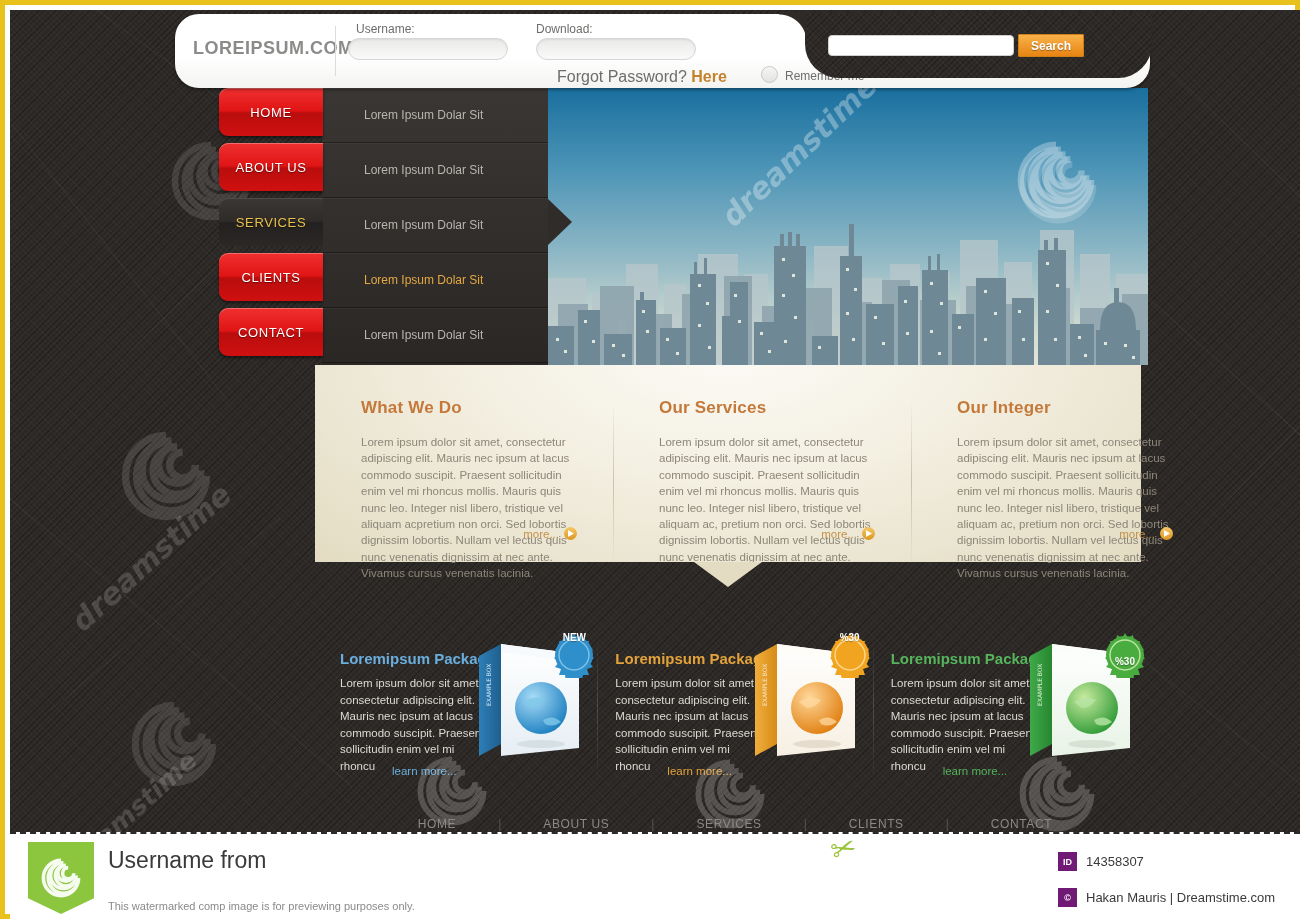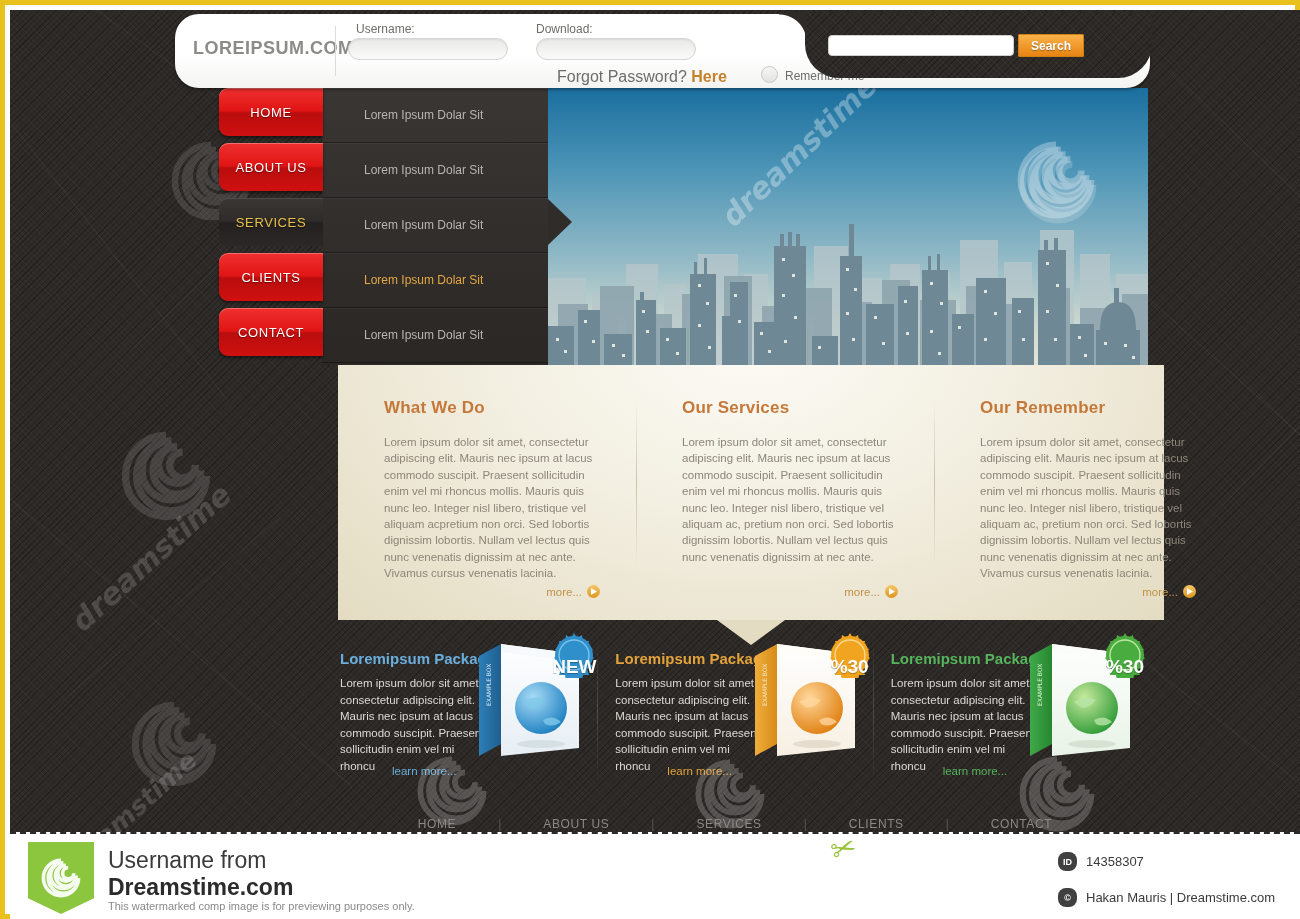--- a/index.html
+++ b/index.html
@@ -140,21 +140,21 @@
   
   .banner {
     position:absolute; left:538px; top:78px; width:600px; height:277px;
     overflow:hidden;
     background:linear-gradient(#1a6f9e 0%, #3e8fb4 22%, #7fb2c4 55%, #c3d5cf 82%, #dfe3d6 100%);
   }
   .banner svg { display:block; }
 
   
   .content {
-    position:absolute; left:328px; top:355px; width:826px; height:255px;
+    position:absolute; left:305px; top:355px; width:826px; height:197px;
     background:
       radial-gradient(ellipse at 50% -10%, #fcfbf6 0%, #f3efe1 45%, #e3dcc2 100%);
   }
   .content::after {
     content:""; position:absolute; left:50%; bottom:-25px; transform:translateX(-50%);
     width:0; height:0;
     border-left:34px solid transparent; border-right:34px solid transparent;
     border-top:25px solid #e3dcc2;
   }
   .cols { position:absolute; left:0; top:0; width:100%; height:100%; display:flex; }
@@ -187,22 +187,22 @@
   .pkg + .pkg::before {
     content:""; position:absolute; left:0; top:14px; width:1px; height:150px;
     background:linear-gradient(rgba(255,255,255,0), rgba(255,255,255,.16), rgba(255,255,255,0));
   }
   .pkg h4 { font-size:15px; font-weight:bold; margin-bottom:8px; }
   .pkg p { font-size:11.5px; line-height:16.5px; color:#ddd9d4; width:152px; }
   .pkg .learn { position:absolute; left:70px; bottom:28px; font-size:11.5px; }
   .boxart { position:absolute; right:6px; top:16px; width:120px; height:130px; }
   .badge {
     position:absolute; right:0px; top:12px; width:46px; height:46px;
-    display:flex; align-items:flex-end; justify-content:center;
-    color:#ffffff; font-size:19px; font-weight:bold;
+    display:flex; align-items:flex-start; justify-content:center;
+    color:#ffffff; font-size:10px; font-weight:bold;
     text-shadow:0 1px 1px rgba(0,0,0,.3);
   }
 
   
   .footnav {
     position:absolute; left:312px; top:800px; width:826px; height:28px;
     display:flex; align-items:center; justify-content:center; gap:0;
   }
   .footnav a {
     font-size:12px; color:#8c8885; letter-spacing:.6px; padding:0 42px;
@@ -220,21 +220,21 @@
     background:#8cc63f;
     clip-path: polygon(0 0, 100% 0, 100% 78%, 50% 100%, 0 78%);
     display:flex; align-items:center; justify-content:center;
   }
   .ds-title1 { position:absolute; left:98px; top:13px; font-size:23px; color:#3a3a3a; }
   .ds-title2 { position:absolute; left:98px; top:40px; font-size:23px; color:#2b2b2b; font-weight:bold; }
   .ds-sub { position:absolute; left:98px; top:66px; font-size:11px; color:#8a8a8a; }
   .ds-id-row { position:absolute; left:1048px; top:18px; display:flex; align-items:center; gap:9px; }
   .ds-cr-row { position:absolute; left:1048px; top:54px; display:flex; align-items:center; gap:9px; }
   .ds-chip {
-    width:19px; height:19px; background:#404040; border-radius:8px;
+    width:19px; height:19px; background:#701a75; border-radius:0;
     display:flex; align-items:center; justify-content:center;
     color:#ffffff; font-size:9px; font-weight:bold;
   }
   .ds-text { font-size:13px; color:#3a3a3a; }
 
   
   .scissors { position:absolute; left:826px; top:826px; color:#9ac43c; font-size:30px; transform:rotate(-18deg); }
 
   
   .spiral { position:absolute; pointer-events:none; }
@@ -471,21 +471,21 @@
           <div class="more">
             <span>more...</span>
             <span class="circ">
               <svg width="6" height="7" viewBox="0 0 6 7">
                   <path d="M0 0l6 3.5L0 7z" fill="#fff"></path>
                 </svg>
             </span>
           </div>
         </div>
         <div class="col">
-          <h3>Our Remember</h3>
+          <h3>Our Integer</h3>
           <p>Lorem ipsum dolor sit amet, consectetur adipiscing elit. Mauris nec ipsum at lacus commodo suscipit. Praesent sollicitudin enim vel mi rhoncus mollis. Mauris quis nunc leo. Integer nisl libero, tristique vel aliquam ac, pretium non orci. Sed lobortis dignissim lobortis. Nullam vel lectus quis nunc venenatis dignissim at nec ante. Vivamus cursus venenatis lacinia.</p>
           <div class="more">
             <span>more...</span>
             <span class="circ">
               <svg width="6" height="7" viewBox="0 0 6 7">
                   <path d="M0 0l6 3.5L0 7z" fill="#fff"></path>
                 </svg>
             </span>
           </div>
         </div>
@@ -682,21 +682,20 @@
 
   </div>
 
   <div class="dsbar">
     <div class="ds-ribbon">
       <svg width="40" height="40" viewBox="0 0 100 100">
         <path d="M50 6a44 44 0 1 0 44 44 38 38 0 1 1-38-38 32 32 0 1 0 32 32 26 26 0 1 1-26-26 20 20 0 1 0 20 20 14 14 0 1 1-14-14" fill="none" stroke="#ffffff" stroke-width="9" opacity=".92"></path>
       </svg>
     </div>
     <div class="ds-title1">Username from</div>
-    <div class="ds-title2">Dreamstime.com</div>
     <div class="ds-sub">This watermarked comp image is for previewing purposes only.</div>
 
     <div class="ds-id-row">
       <span class="ds-chip">ID</span>
       <span class="ds-text">14358307</span>
     </div>
     <div class="ds-cr-row">
       <span class="ds-chip">©</span>
       <span class="ds-text">Hakan Mauris | Dreamstime.com</span>
     </div>

